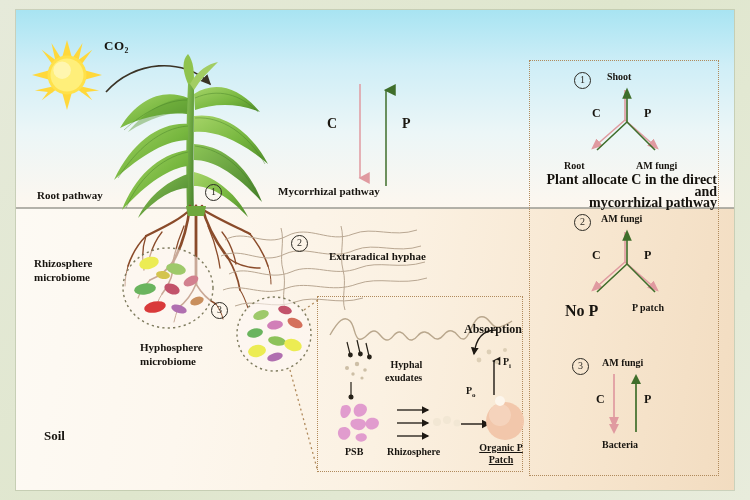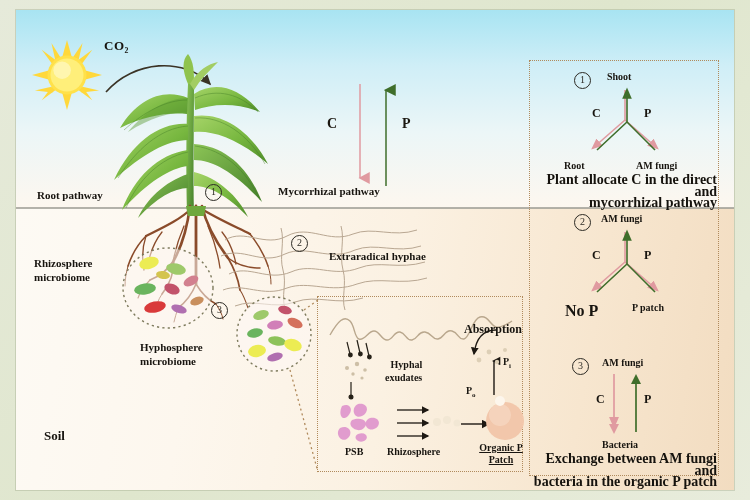--- a/index.html
+++ b/index.html
@@ -470,19 +470,15 @@
     </svg>
     <div class="lbl" style="left:580px;top:382px;font-size:12px;">
       <span>C</span>
     </div>
     <div class="lbl" style="left:628px;top:382px;font-size:12px;">
       <span>P</span>
     </div>
     <div class="lbl" style="left:586px;top:429px;font-size:10px;">
       <span>Bacteria</span>
     </div>
-    <div class="rp-cap" style="left:515px;top:443px;">
-      <span>Exchange between AM fungi and</span><br>
-      <span>bacteria in the organic P patch</span>
-    </div>
 
   </div>
 </div>
 
 </body></html>

